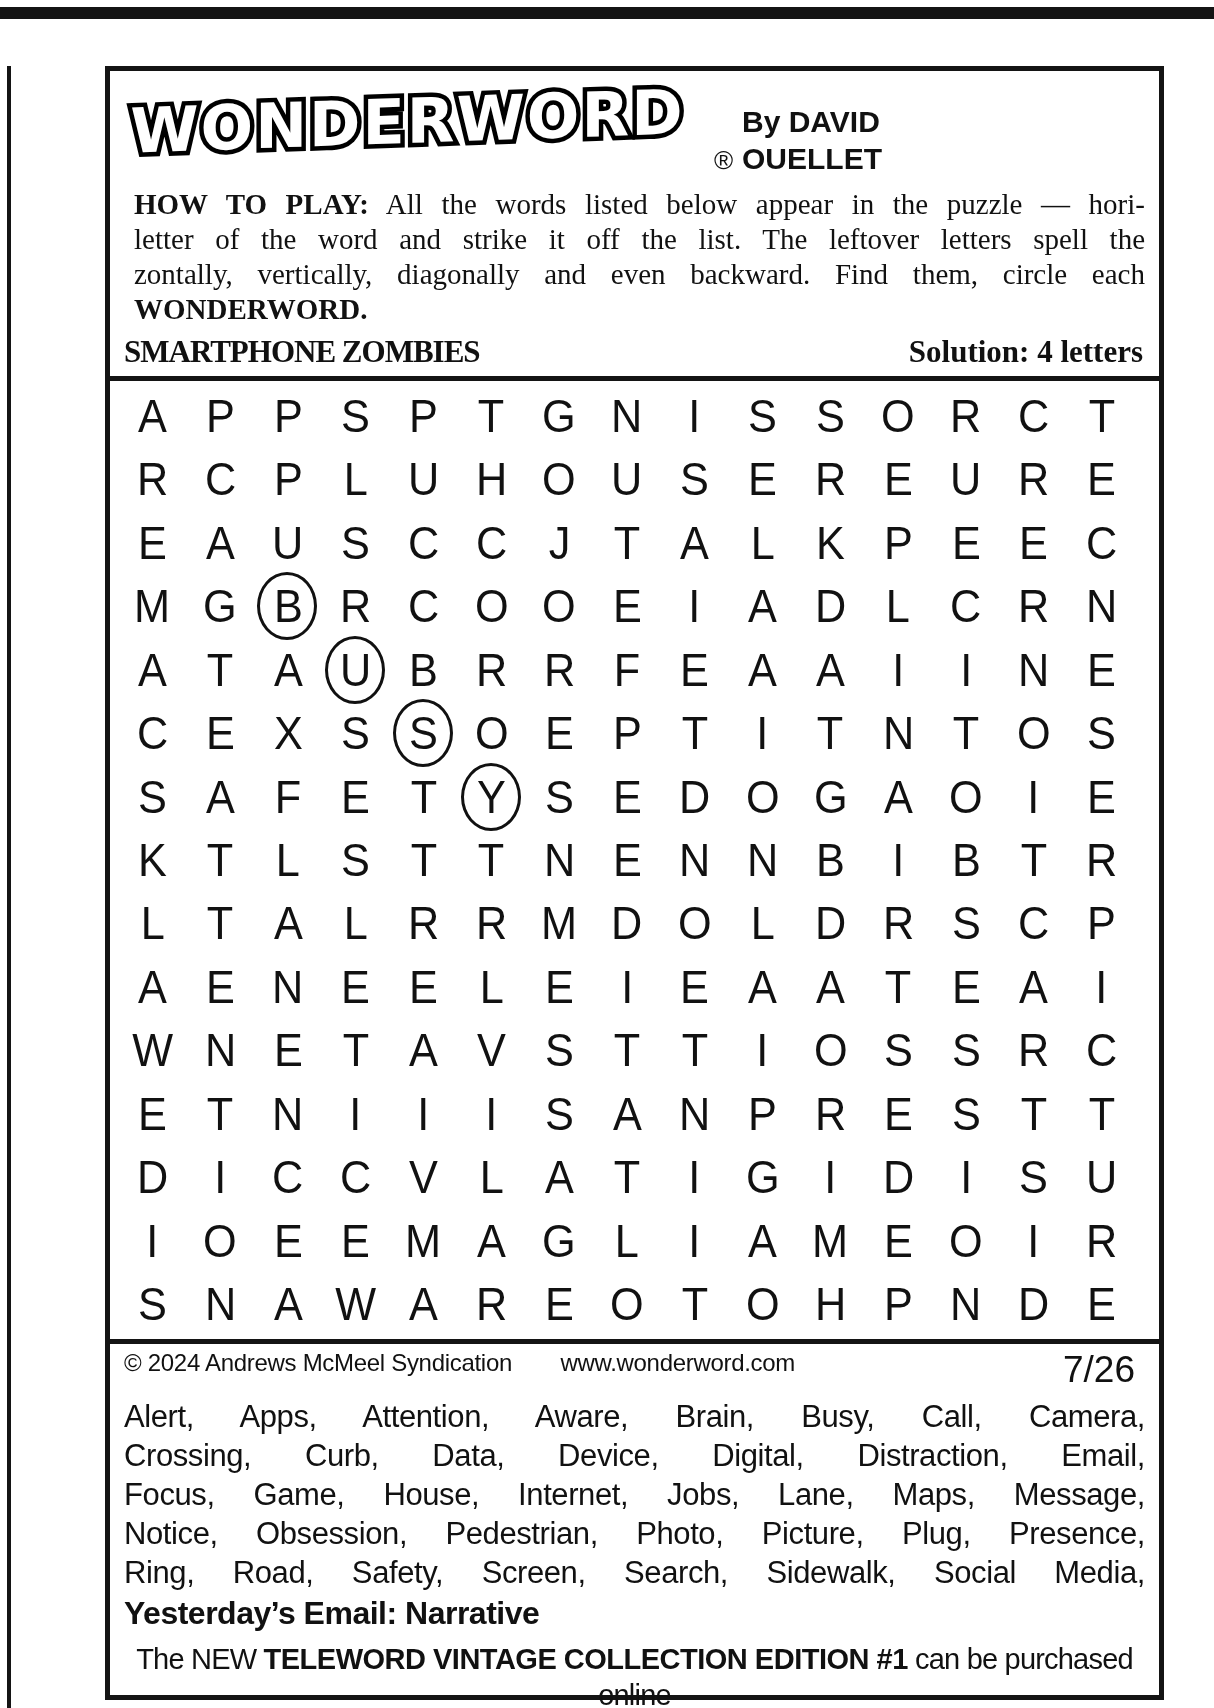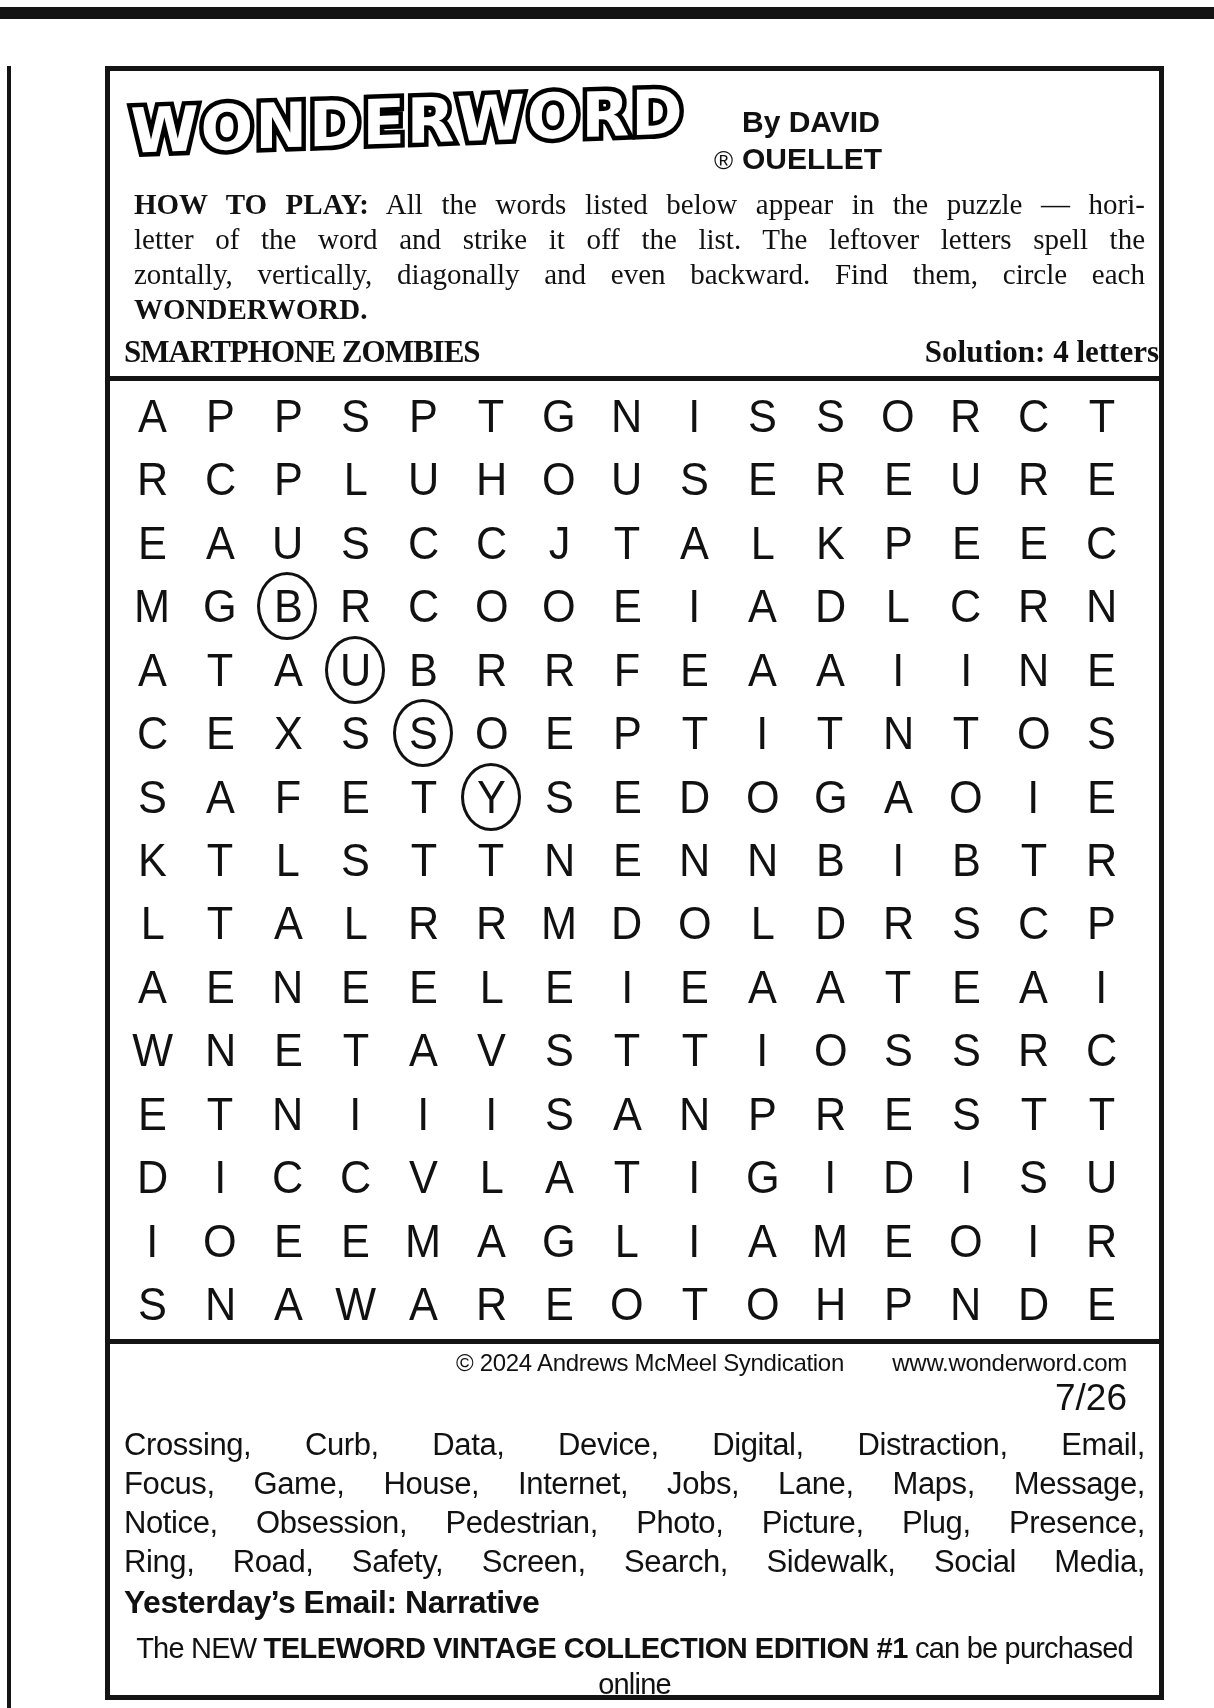--- a/index.html
+++ b/index.html
@@ -22,37 +22,37 @@
   .logo-stroke{-webkit-text-stroke:9px #000;color:#000;}
   .logo-fill{position:absolute;left:0;top:0;color:#fff;}
   .reg-mark{position:absolute;left:590px;top:62px;font-size:26px;font-weight:400;color:#111;}
   .byline{position:absolute;left:618px;top:20px;font-weight:700;font-size:30px;line-height:37px;letter-spacing:0px;}
   
   .howto{margin:4px 14px 0 24px;font-family:"Liberation Serif",serif;font-size:29px;line-height:35px;}
   .howto .jline{text-align:justify;text-align-last:justify;}
   .howto .lastline{font-weight:700;}
   .howto .lead{font-weight:700;}
   
-  .title-row{display:flex;justify-content:space-between;align-items:baseline;margin:7px 0 6px 14px;
+  .title-row{display:flex;justify-content:space-between;align-items:baseline;margin:7px 16px 6px 14px;
     font-family:"Liberation Serif",serif;font-weight:700;font-size:31px;}
   .puzzle-title{letter-spacing:-1px;}
   .rule{height:5px;background:#141414;}
   
   .grid{
     display:grid;grid-template-columns:repeat(15,1fr);grid-auto-rows:1fr;
     height:952px;padding:3px 24px 3px 8px;
   }
   .cell{position:relative;display:flex;align-items:center;justify-content:center;}
   .cell span{font-size:46px;letter-spacing:-1px;transform:scaleX(.94);}
   .cell.circled::after{
     content:"";position:absolute;left:50%;top:50%;width:54px;height:62px;
     border:3.5px solid #111;border-radius:50%;transform:translate(-50%,-50%);
   }
   
-  .copy-row{display:flex;justify-content:space-between;align-items:flex-end;margin:5px 32px 0 14px;flex-direction:column;}
+  .copy-row{display:flex;justify-content:space-between;align-items:flex-start;margin:5px 24px 0 14px;}
   .copy-left{font-size:24px;letter-spacing:-0.3px;}
   .copy-left .site{margin-left:42px;}
   .issue-date{font-size:37px;letter-spacing:0px;}
   .words{margin:6px 14px 0 14px;font-size:31px;line-height:39px;letter-spacing:-0.4px;}
   .words .wline{text-align:justify;text-align-last:justify;}
   .yesterday{margin:1px 14px 0 14px;font-weight:700;font-size:32px;line-height:40px;letter-spacing:-0.5px;}
   .tele{margin:8px 10px 0 10px;font-size:29px;line-height:36px;text-align:center;letter-spacing:-0.8px;}
   .tele b{letter-spacing:-0.5px;}
 </style>
 </head>
@@ -771,20 +771,21 @@
 
   <div class="copy-row">
     <span class="copy-left">
       <span>© 2024 Andrews McMeel Syndication</span>
       <span class="site">www.wonderword.com</span>
     </span>
     <span class="issue-date">7/26</span>
   </div>
 
   <div class="words">
+      <div class="wline">Alert, Apps, Attention, Aware, Brain, Busy, Call, Camera,</div>
       <div class="wline">Crossing, Curb, Data, Device, Digital, Distraction, Email,</div>
       <div class="wline">Focus, Game, House, Internet, Jobs, Lane, Maps, Message,</div>
       <div class="wline">Notice, Obsession, Pedestrian, Photo, Picture, Plug, Presence,</div>
       <div class="wline">Ring, Road, Safety, Screen, Search, Sidewalk, Social Media,</div>
     </div>
 
   <div class="yesterday">Yesterday’s Email: Narrative</div>
 
   <div class="tele">
     <div><span>The NEW </span><b>TELEWORD VINTAGE COLLECTION EDITION #1</b><span> can be purchased online</span></div>

